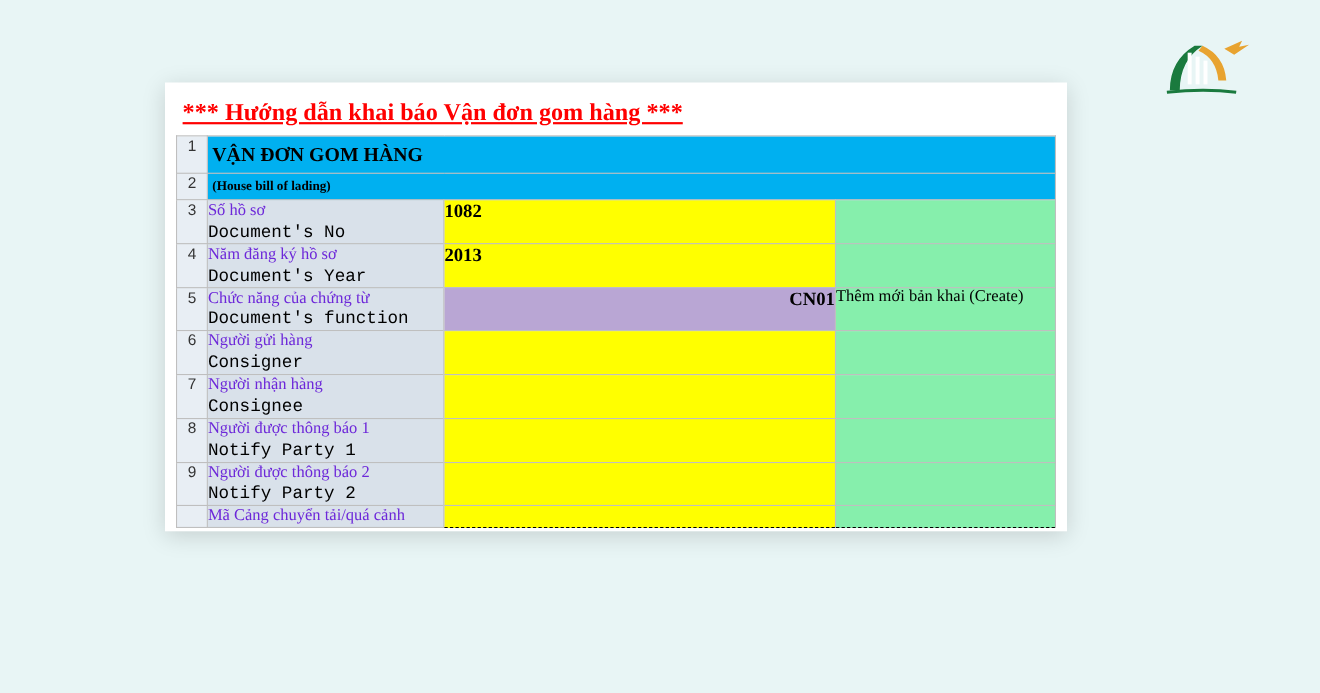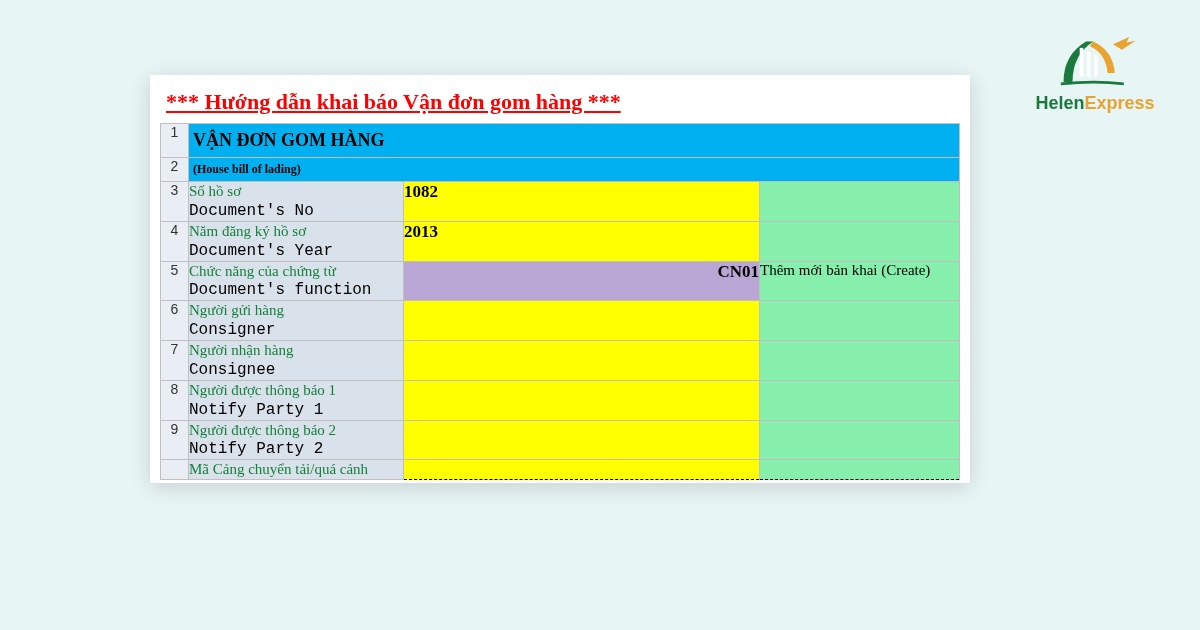--- a/index.html
+++ b/index.html
@@ -53,21 +53,21 @@
     .header-row1 td.content { background: #00b0f0; color: #000000; font-weight: bold; text-align: left; padding: 6px 4px; font-size: 18px; }
     .header-row2 td.content { background: #00b0f0; color: #000; font-weight: bold; text-align: left; padding: 4px 4px; font-size: 12px; }
     .label-cell {
       width: 215px;
       background: #d9e1ea;
       padding: 4px 6px;
       border-right: 1px dashed #000 !important;
       border-bottom: 1px dashed #000 !important;
     }
     .label-cell.last { border-bottom: 1px solid #bfbfbf !important; }
-    .label-vi { color: #15803d; font-size: 15px; line-height: 1.25; }
+    .label-vi { color: #6d28d9; font-size: 15px; line-height: 1.25; }
     .label-en { color: #000; font-size: 16px; line-height: 1.25; font-family: Liberation Mono, monospace; }
     .value-cell {
       background: #ffff00;
       font-weight: bold;
       color: #000;
       padding: 6px 8px;
       font-size: 17px;
       border-bottom: 1px dashed #000 !important;
       border-right: 1px dashed #000 !important;
       vertical-align: middle;
@@ -190,16 +190,13 @@
 <div class="logo-wrap">
   <svg class="logo-svg" viewBox="0 0 100 72">
     <path d="M 15 60 Q 15 30 40 15 L 48 15 Q 25 30 25 60 Z" fill="#1a7a3e"></path>
     <path d="M 48 15 Q 70 25 72 50 L 64 50 Q 62 28 44 20 Z" fill="#e8a330"></path>
     <rect x="33" y="22" width="4" height="32" fill="#ffffff"></rect>
     <rect x="41" y="26" width="4" height="28" fill="#ffffff"></rect>
     <rect x="49" y="30" width="4" height="24" fill="#ffffff"></rect>
     <path d="M 70 18 L 88 10 L 85 16 L 95 14 L 80 24 Z" fill="#e8a330"></path>
     <path d="M 12 62 Q 50 58 82 62" stroke="#1a7a3e" stroke-width="3" fill="none"></path>
   </svg>
-  <div>
-    <span class="logo-text1">Helen</span><span class="logo-text2">Express</span>
-  </div>
 </div>
 
 </body></html>

